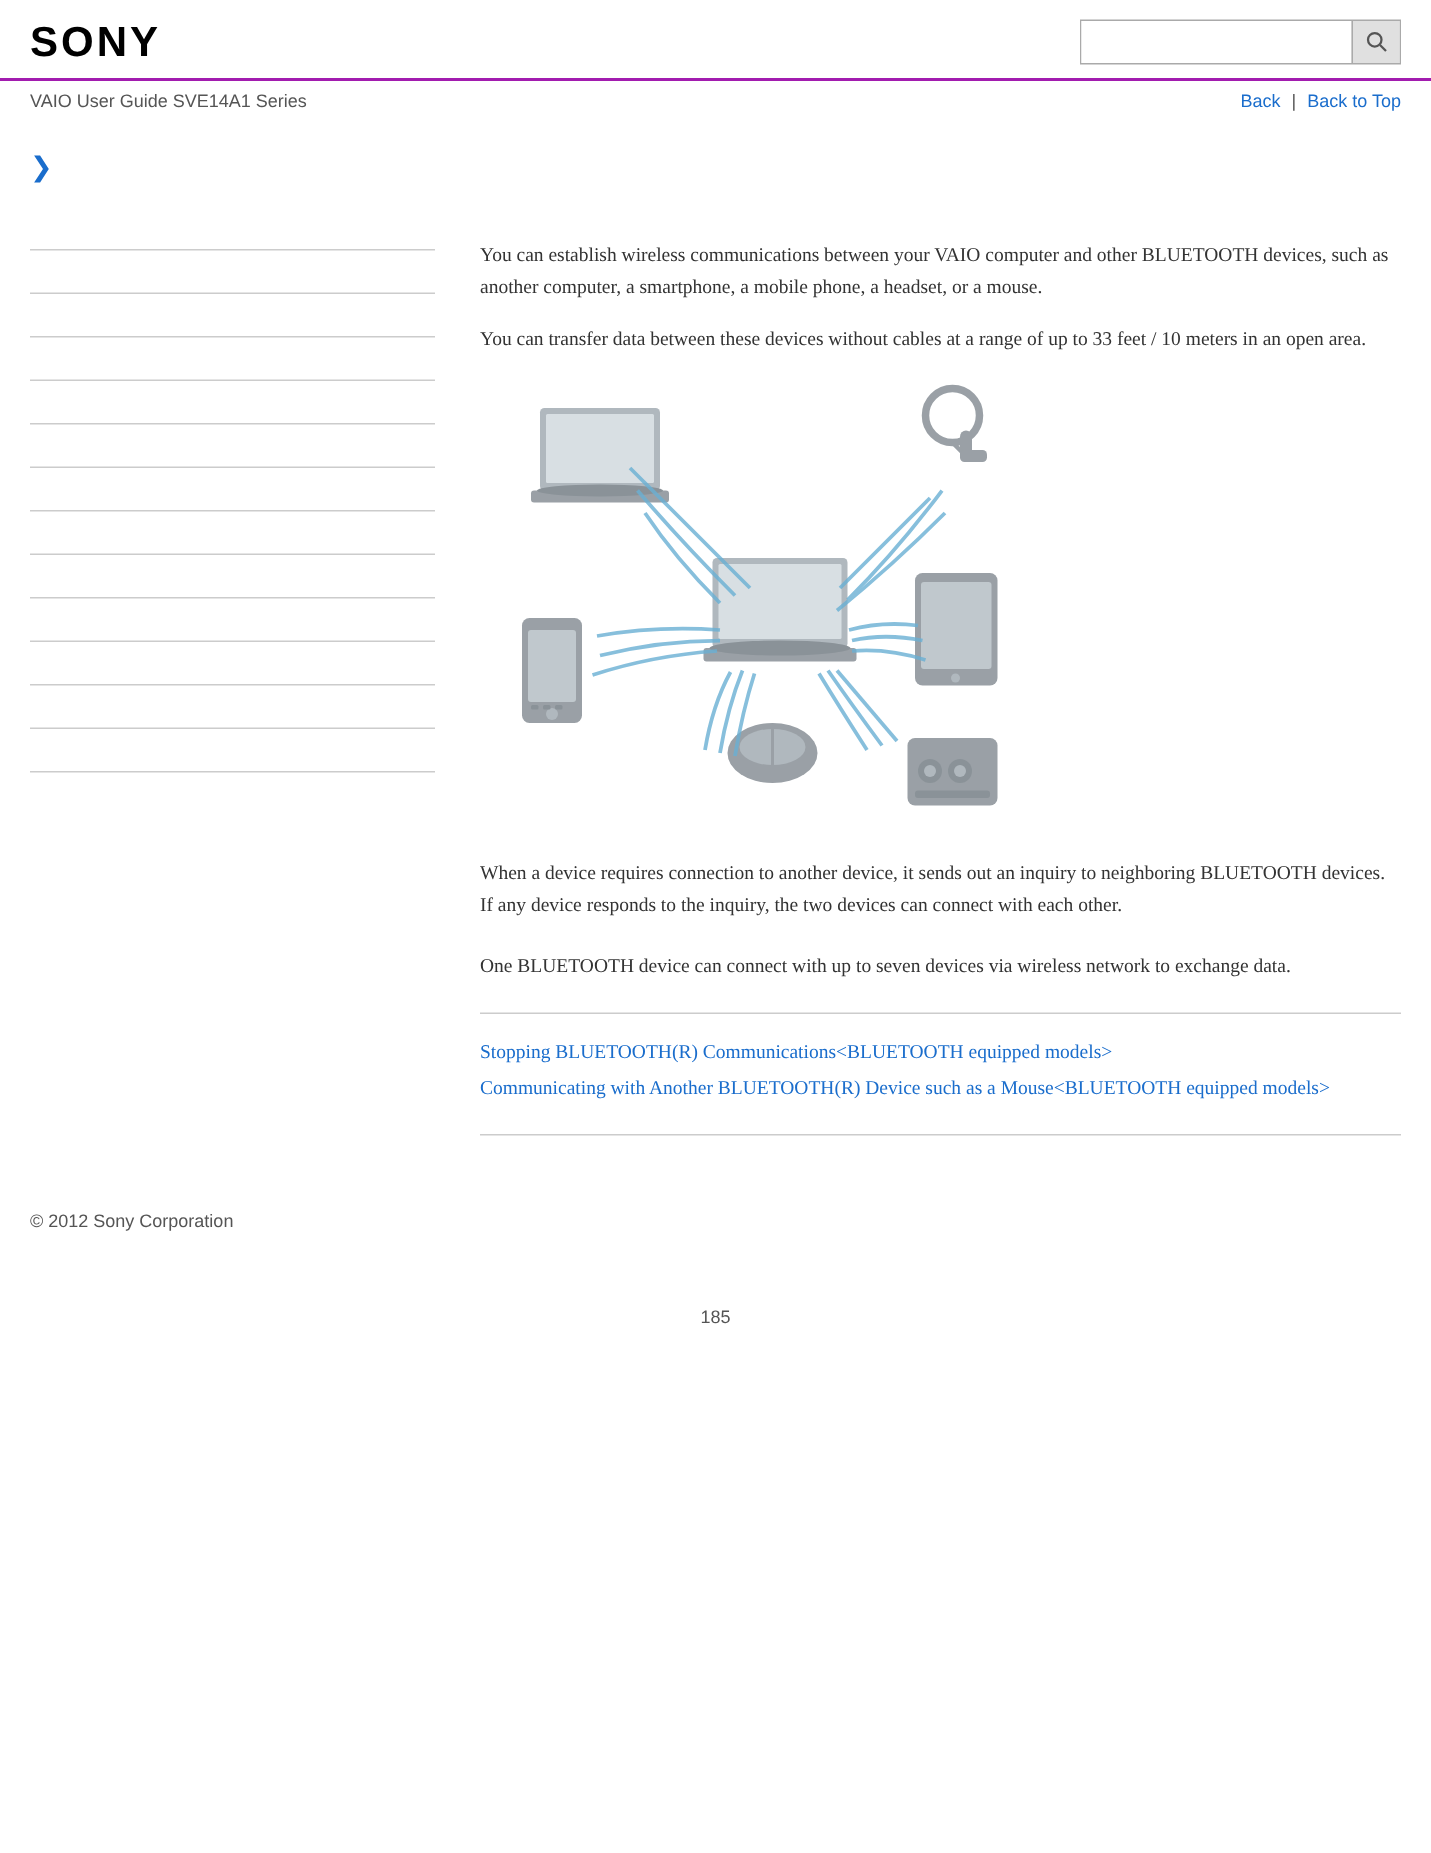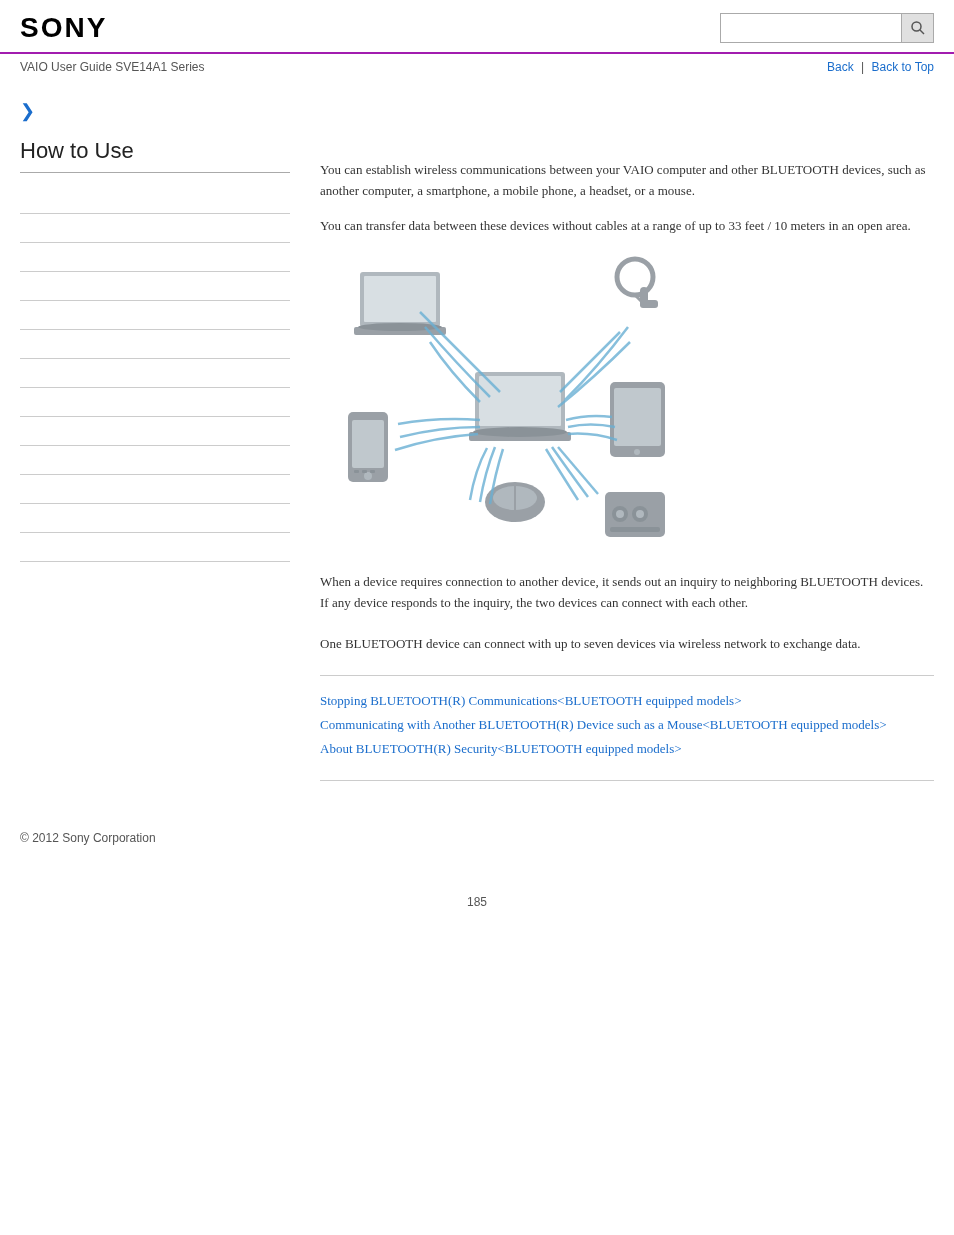--- a/index.html
+++ b/index.html
@@ -195,21 +195,20 @@
     <a href="#">Back</a>
     <span class="nav-sep">|</span>
     <a href="#"><span>Back to Top</span></a>
   </div>
 </div>
 
 <div class="main-container">
 
   <div class="sidebar">
     <span class="sidebar-arrow">❯</span>
-    <h2 class="sidebar-title">How to Use</h2>
     <ul class="sidebar-nav">
       <li>
           <a href="#">&nbsp;</a>
         </li>
       <li>
           <a href="#">&nbsp;</a>
         </li>
       <li>
           <a href="#">&nbsp;</a>
         </li>
@@ -345,21 +344,20 @@
         </g>
       </svg>
     </div>
 
     <p class="content-body">When a device requires connection to another device, it sends out an inquiry to neighboring BLUETOOTH devices. If any device responds to the inquiry, the two devices can connect with each other.</p>
     <p class="content-body">One BLUETOOTH device can connect with up to seven devices via wireless network to exchange data.</p>
 
     <div class="related-section">
       <a href="#">Stopping BLUETOOTH(R) Communications&lt;BLUETOOTH equipped models&gt;</a>
       <a href="#">Communicating with Another BLUETOOTH(R) Device such as a Mouse&lt;BLUETOOTH equipped models&gt;</a>
-      <a href="#">About BLUETOOTH(R) Security&lt;BLUETOOTH equipped models&gt;</a>
     </div>
   </div>
 </div>
 
 <div class="footer-text">
   <span>© 2012 Sony Corporation</span>
 </div>
 
 <div class="page-number">185</div>
 

